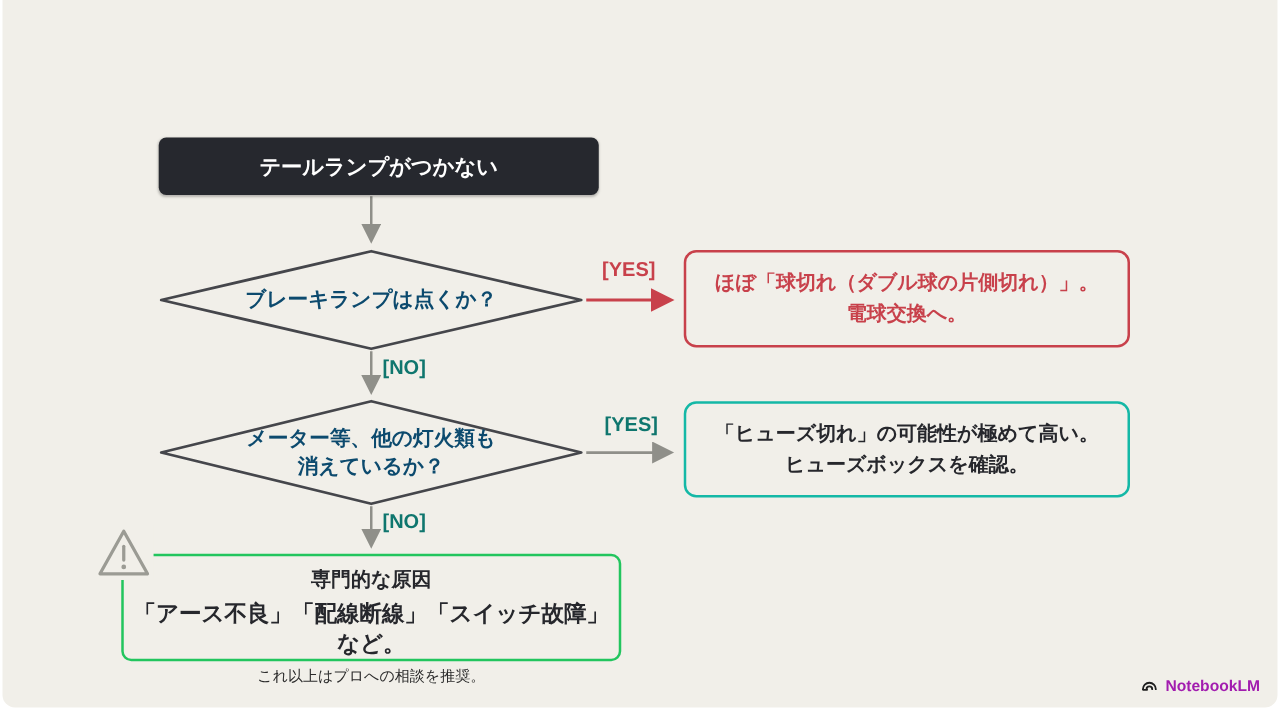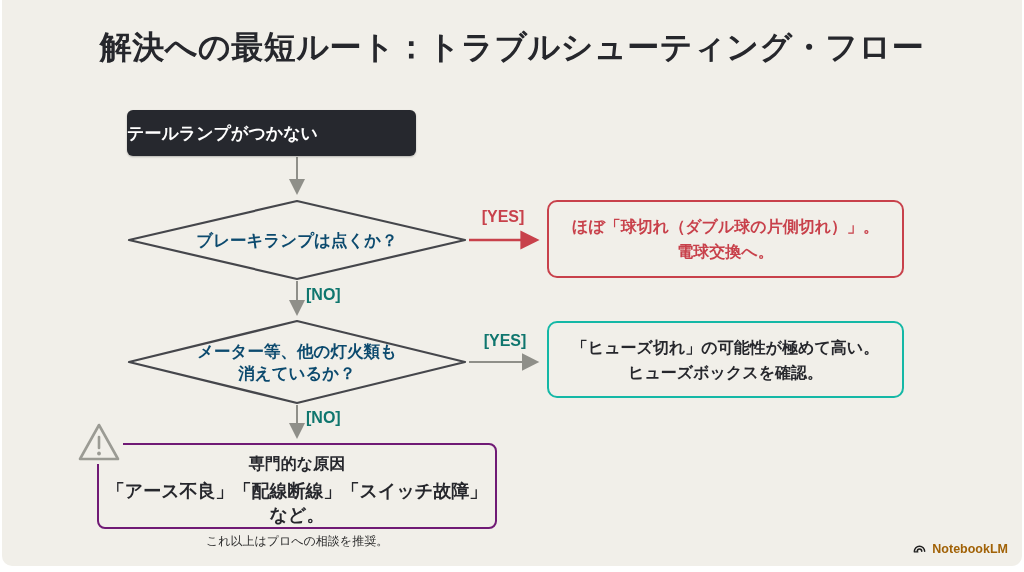--- a/index.html
+++ b/index.html
@@ -1,48 +1,47 @@
 <!DOCTYPE html>
 <html><head>
 <meta charset="utf-8">
 <style>
   * { margin:0; padding:0; box-sizing:border-box; }
   html,body { width:1024px; height:572px; background:#ffffff; font-family:"Liberation Sans","DejaVu Sans",sans-serif; }
   .stage { position:relative; width:1024px; height:572px; overflow:hidden; background:#ffffff; }
   .slide { position:absolute; left:2px; top:0; width:1020px; height:566px; background:#F1EFE9; border-radius:0 0 10px 10px; }
   .title { position:absolute; left:0; right:0; top:26px; text-align:center; font-size:32px; font-weight:800; letter-spacing:0.5px; color:#26272C; }
   .connectors { position:absolute; left:0; top:0; width:1024px; height:572px; pointer-events:none; }
-  .start-box { position:absolute; left:125px; top:110px; width:289px; height:46px; background:#26282E; border-radius:6px; display:flex; align-items:center; color:#ffffff; font-size:17px; font-weight:700; box-shadow:0 1px 2px rgba(0,0,0,0.25); }
+  .start-box { position:absolute; left:125px; top:110px; width:352px; height:46px; background:#26282E; border-radius:6px; display:flex; align-items:center; justify-content:center; color:#ffffff; font-size:17px; font-weight:700; box-shadow:0 1px 2px rgba(0,0,0,0.25); }
   .diamond-label { position:absolute; text-align:center; font-weight:700; font-size:16.5px; color:#0c4a6e; line-height:22px; }
   .dl1 { left:145px; top:229px; width:300px; }
   .dl2 { left:145px; top:340px; width:300px; }
   .flow-label { position:absolute; font-weight:700; font-size:16px; }
   .flow-label.red { color:#C8414B; }
   .flow-label.gray { color:#0f766e; }
   .yes1 { left:470px; top:208px; width:62px; text-align:center; }
   .no1  { left:304px; top:286px; }
   .yes2 { left:472px; top:332px; width:62px; text-align:center; }
   .no2  { left:304px; top:409px; }
   .result-box { position:absolute; left:545px; width:357px; border-radius:10px; display:flex; flex-direction:column; align-items:center; justify-content:center; text-align:center; font-weight:700; font-size:16px; line-height:25px; background:transparent; }
   .result-red { top:200px; height:78px; border:2.5px solid #C8414B; color:#C8414B;text-align:center; }
   .result-gray { top:321px; height:77px; border:2px solid #14b8a6; color:#26272C; }
-  .final-box { position:absolute; left:95px; top:443px; width:400px; height:86px; border:2px solid #701a75; border-radius:8px; text-align:center; color:#26272C; padding-top:9px; }
+  .final-box { position:absolute; left:95px; top:443px; width:400px; height:86px; border:2px solid #22c55e; border-radius:8px; text-align:center; color:#26272C; padding-top:9px; }
   .final-heading { font-size:16px; font-weight:700; }
   .final-body { font-size:18px; font-weight:700; margin-top:4px; }
   .final-note { font-size:12px; margin-top:6px; color:#2b2b2b; }
   .warning-wrap { position:absolute; left:73px; top:420px; width:48px; height:44px; }
-  .footer-brand { position:absolute; right:14px; bottom:10px; display:flex; align-items:center; gap:5px; color:#a16207; font-size:12.5px; font-weight:600; }
+  .footer-brand { position:absolute; right:14px; bottom:10px; display:flex; align-items:center; gap:5px; color:#a21caf; font-size:12.5px; font-weight:600; }
 </style>
 </head>
 <body>
 
 <div class="stage">
   <div class="slide">
 
-    <h1 class="title">解決への最短ルート：トラブルシューティング・フロー</h1>
 
     <svg class="connectors" viewBox="0 0 1024 572">
       <defs>
         <marker id="ah-gray" markerWidth="9" markerHeight="9" refX="6.5" refY="4" orient="auto">
           <path d="M0,0 L8,4 L0,8 Z" fill="#8F8F89"></path>
         </marker>
         <marker id="ah-red" markerWidth="9" markerHeight="9" refX="6.5" refY="4" orient="auto">
           <path d="M0,0 L8,4 L0,8 Z" fill="#C8414B"></path>
         </marker>
       </defs>

